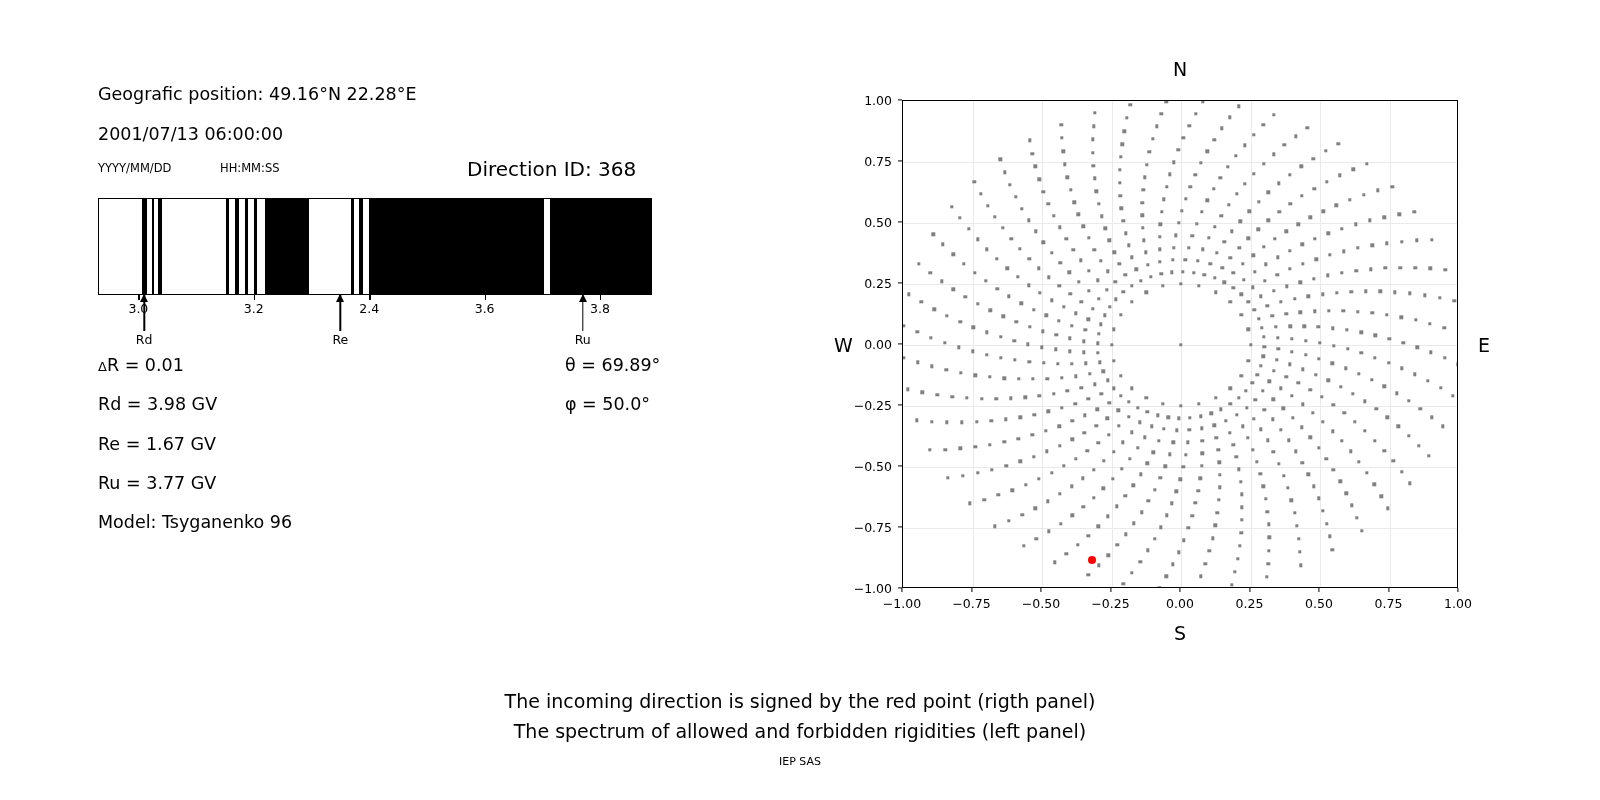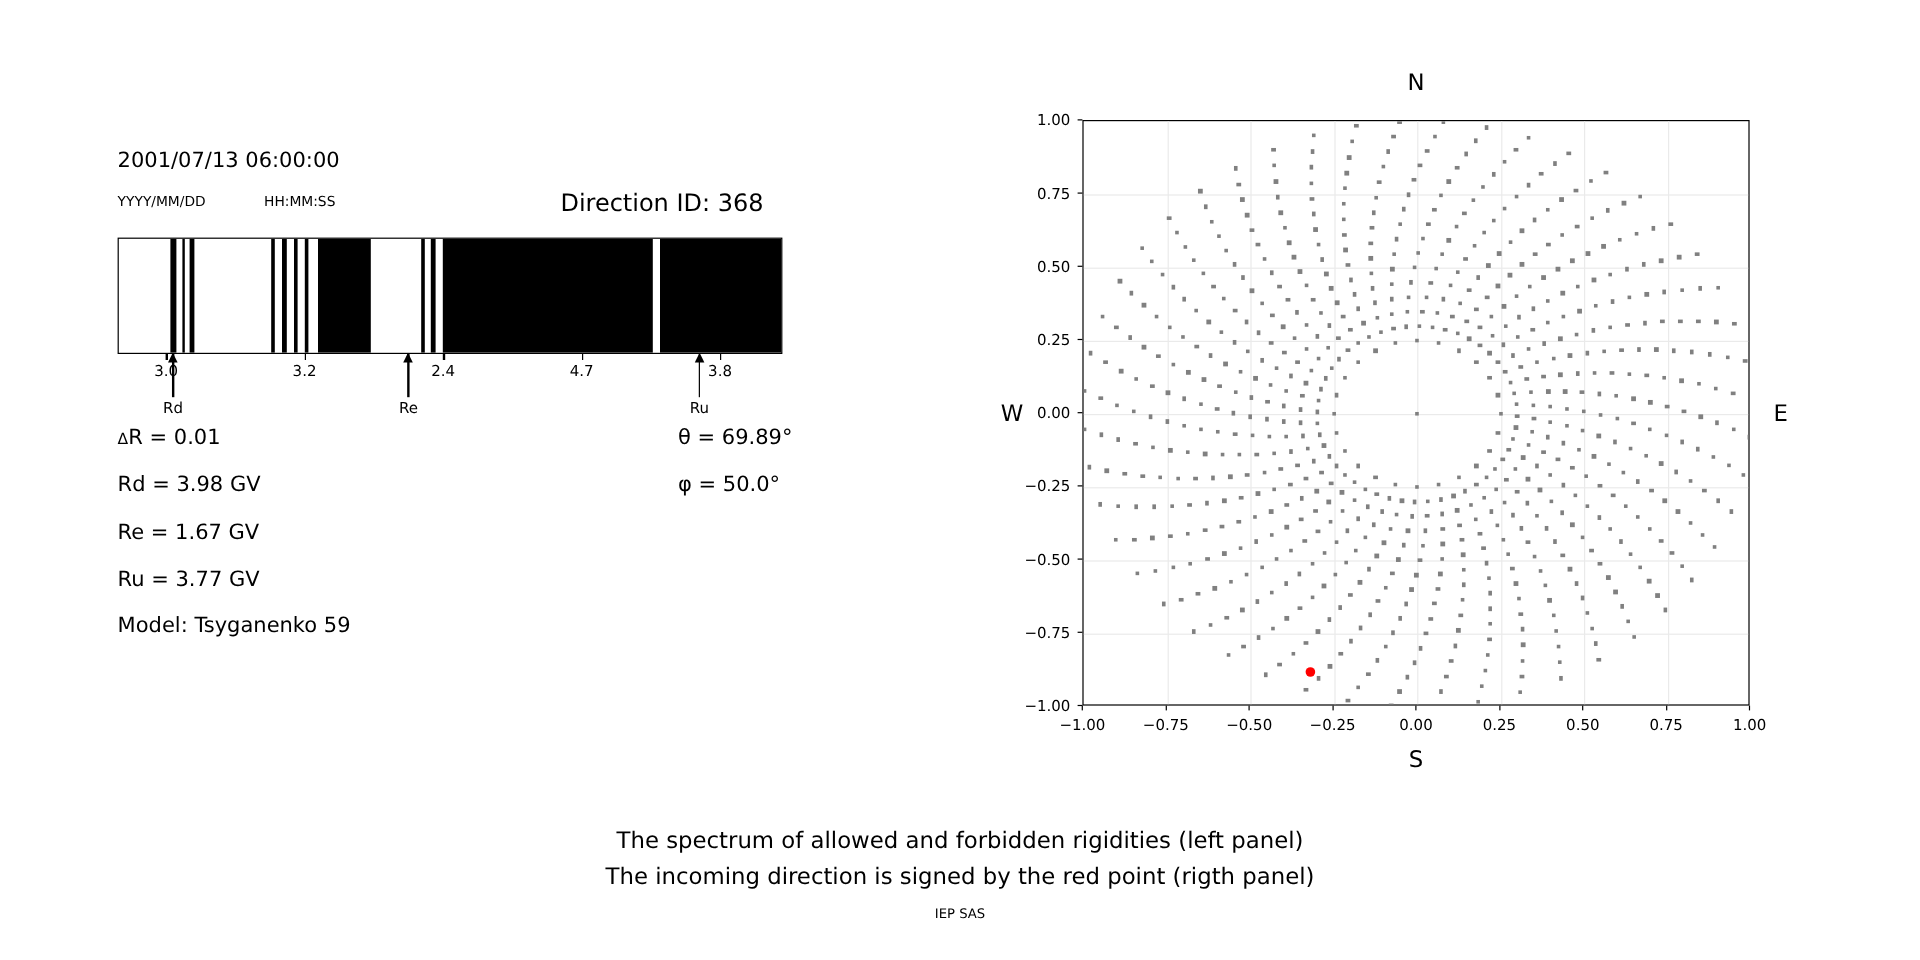--- a/index.html
+++ b/index.html
@@ -212,20 +212,21 @@
     text-align: center;
     font-size: 11px;
     color: #000;
   }
 </style>
 </head>
 <body>
 
 <div id="left-panel">
 
+  <div class="ltext" id="geo-position">Geografic position: 49.16°N 22.28°E</div>
 
   <div class="ltext" id="datetime">2001/07/13 06:00:00</div>
 
   <div class="ltext" id="fmt-date">YYYY/MM/DD</div>
 
   <div class="ltext" id="fmt-time">HH:MM:SS</div>
 
   <div class="ltext" id="direction-id">Direction ID: 368</div>
 
   <div id="spectrum-wrap">
@@ -246,21 +247,21 @@
   </div>
 
   <div id="spectrum-axis">
       <div class="tick-mark" style="left: 40.3958px;"></div>
       <div class="tick-label" style="left: 40.3958px;">3.0</div>
       <div class="tick-mark" style="left: 155.812px;"></div>
       <div class="tick-label" style="left: 155.812px;">3.2</div>
       <div class="tick-mark" style="left: 271.229px;"></div>
       <div class="tick-label" style="left: 271.229px;">2.4</div>
       <div class="tick-mark" style="left: 386.646px;"></div>
-      <div class="tick-label" style="left: 386.646px;">4.7</div>
+      <div class="tick-label" style="left: 386.646px;">3.6</div>
       <div class="tick-mark" style="left: 502.062px;"></div>
       <div class="tick-label" style="left: 502.062px;">3.8</div>
       <div class="arrow-group" style="left: 46.1667px;">
         <div class="arrow-stem"></div>
         <div class="arrow-head"></div>
         <div class="arrow-label">Rd</div>
       </div>
       <div class="arrow-group" style="left: 242.375px;">
         <div class="arrow-stem"></div>
         <div class="arrow-head"></div>
@@ -271,21 +272,21 @@
         <div class="arrow-head"></div>
         <div class="arrow-label">Ru</div>
       </div>
     </div>
 
   <div class="param param-col-a p-row0"><span class="delta-small">Δ</span><span>R = 0.01</span></div>
 
   <div class="param param-col-a p-row1">Rd = 3.98 GV</div>
   <div class="param param-col-a p-row2">Re = 1.67 GV</div>
   <div class="param param-col-a p-row3">Ru = 3.77 GV</div>
-  <div class="param param-col-a p-row4">Model: Tsyganenko 59</div>
+  <div class="param param-col-a p-row4">Model: Tsyganenko 96</div>
 
   <div class="param param-col-b p-row0">θ = 69.89°</div>
   <div class="param param-col-b p-row1">φ = 50.0°</div>
 </div>
 
 <div id="right-panel">
   <div class="compass" id="compass-n">N</div>
   <div class="compass" id="compass-s">S</div>
   <div class="compass" id="compass-w">W</div>
   <div class="compass" id="compass-e">E</div>
@@ -1088,16 +1089,16 @@
       <div class="tick-line-y" style="left: 118px; top: 222px;"></div>
       <div class="ax-tick-y" style="left: 66px; width: 46px; top: 222px;">0.50</div>
       <div class="tick-line-y" style="left: 118px; top: 161px;"></div>
       <div class="ax-tick-y" style="left: 66px; width: 46px; top: 161px;">0.75</div>
       <div class="tick-line-y" style="left: 118px; top: 100px;"></div>
       <div class="ax-tick-y" style="left: 66px; width: 46px; top: 100px;">1.00</div>
     </div>
 </div>
 
 <div id="caption">
+  <div class="caption-line">The incoming direction is signed by the red point (rigth panel)</div>
   <div class="caption-line">The spectrum of allowed and forbidden rigidities (left panel)</div>
-  <div class="caption-line">The incoming direction is signed by the red point (rigth panel)</div>
 </div>
 <div id="footer">IEP SAS</div>
 
 </body></html>

